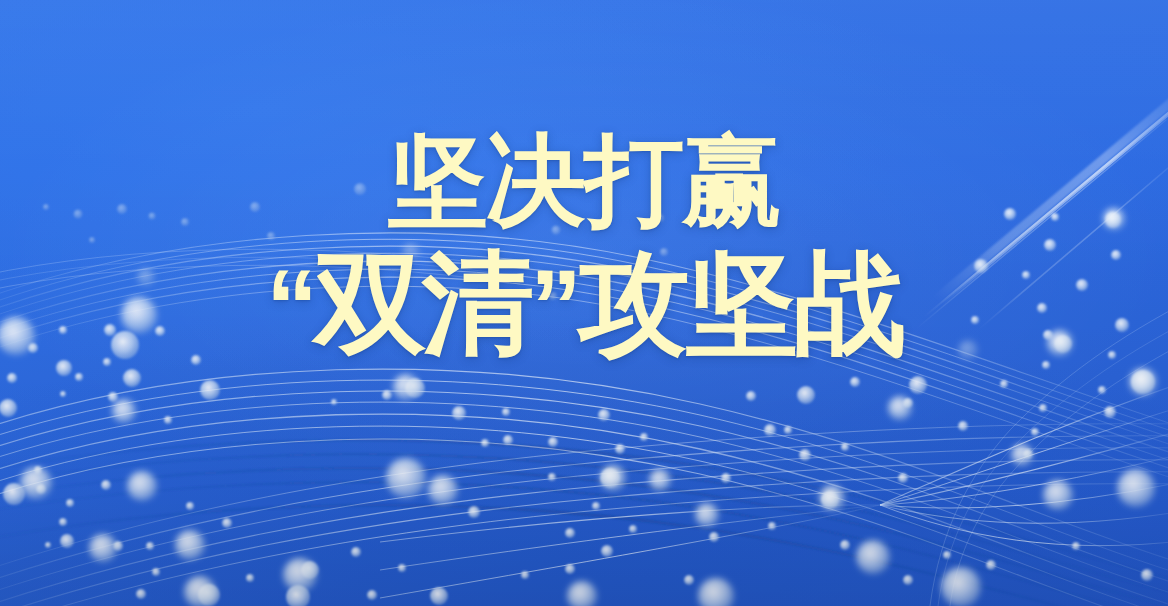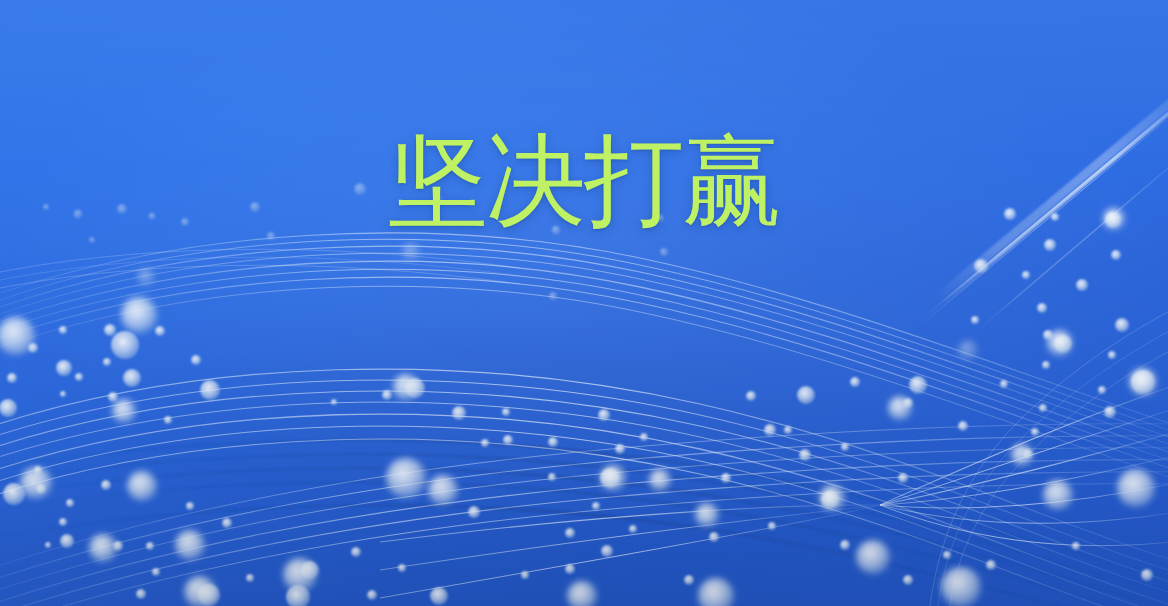--- a/index.html
+++ b/index.html
@@ -24,22 +24,22 @@
   }
   svg.layer{display:block;}
   #waves path{fill:none;}
   #dots circle{}
   #text-block{
     position:absolute;left:0;top:0;width:1168px;height:606px;
     display:flex;flex-direction:column;align-items:center;justify-content:flex-start;
     pointer-events:none;
   }
   .headline{
-    color:#bef264;
-    font-weight:normal;
+    color:#fef9c3;
+    font-weight:bold;
     letter-spacing:.01em;
     white-space:nowrap;
     text-shadow:0 2px 10px rgba(16,52,120,.30), 0 1px 2px rgba(16,52,120,.25);
     -webkit-font-smoothing:antialiased;
   }
   #line1{
     margin-top:130px;
     font-size:100px;
     line-height:1.0;
     letter-spacing:-2px;
@@ -338,15 +338,18 @@
       <circle cx="968" cy="350" r="10" fill="url(#dotg-dim)"></circle>
       <circle cx="411" cy="252" r="9" fill="url(#dotg-dim)"></circle>
       <circle cx="146" cy="277" r="9" fill="url(#dotg-dim)"></circle>
     </g>
   </svg>
 
   <div class="layer" id="vignette"></div>
 
   <div id="text-block">
     <div class="headline" id="line1">坚决打赢</div>
+    <div class="headline" id="line2">
+      <span class="q">“</span><span>双清</span><span class="q">”</span><span>攻坚战</span>
+    </div>
   </div>
 
 </div>
 
 </body></html>

